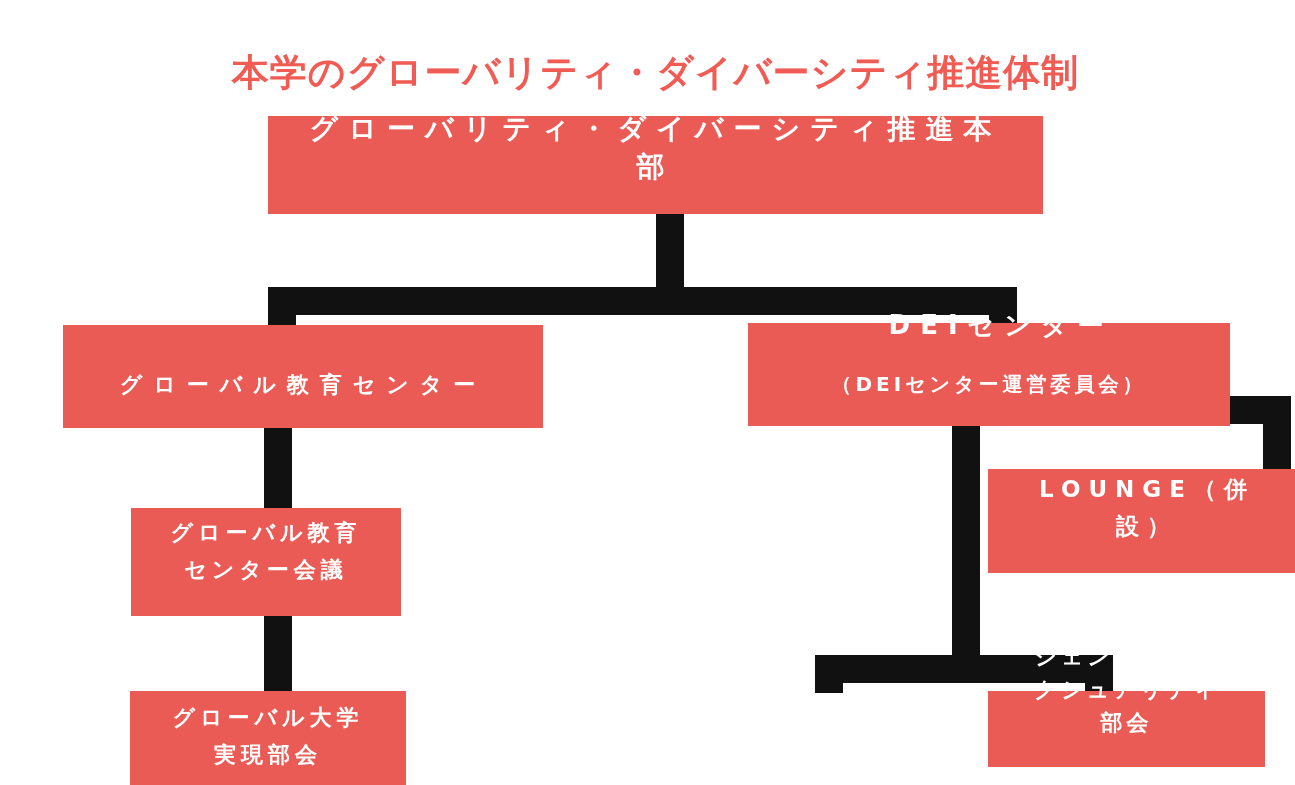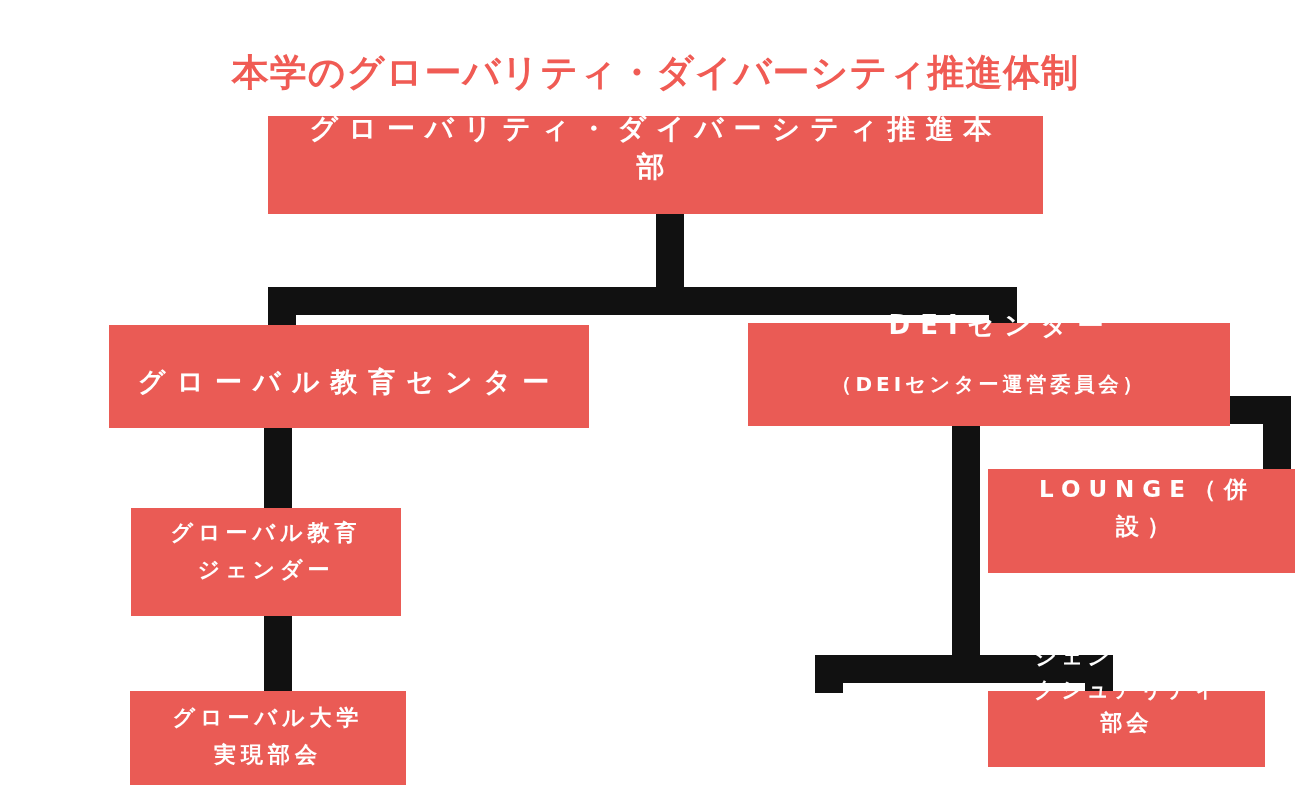--- a/index.html
+++ b/index.html
@@ -28,21 +28,21 @@
     position:absolute;background:var(--box);
     display:flex;align-items:center;justify-content:flex-end;
     flex-direction:column;
     color:var(--node-text);font-weight:bold;text-align:center;
   }
   .node-label{white-space:pre-line;}
   .line{position:absolute;background:var(--line);}
 
   
   .n-hq{left:240px;top:88px;width:775px;height:98px;font-size:28px;letter-spacing:10px;}
-  .n-gc{left:35px;top:297px;width:480px;height:103px;font-size:27px;letter-spacing:11px;margin-left:46px;}
+  .n-gc{left:35px;top:297px;width:480px;height:103px;font-size:22px;letter-spacing:11px;}
   .n-dei{left:720px;top:295px;width:482px;height:103px;}
   .n-dei .dei-title{font-size:26px;letter-spacing:10px;line-height:1.35;margin-left:24px;}
   .n-dei .dei-subtitle{font-size:20px;letter-spacing:4px;line-height:1.35;}
   .n-lounge{left:960px;top:441px;width:318px;height:104px;font-size:23px;letter-spacing:8px;line-height:1.6;}
   .n-meeting{left:103px;top:480px;width:270px;height:108px;font-size:22px;letter-spacing:5px;line-height:1.65;}
   .n-univ{left:102px;top:663px;width:276px;height:110px;font-size:22px;letter-spacing:5px;line-height:1.65;}
   .n-danjo{left:652px;top:663px;width:274px;height:104px;font-size:23px;letter-spacing:5px;line-height:1.6;}
   .n-gender{left:960px;top:663px;width:277px;height:76px;font-size:22px;letter-spacing:4px;line-height:1.5;}
 
   
@@ -92,21 +92,21 @@
     <span class="dei-subtitle">（DEIセンター運営委員会）</span>
   </div>
 
   <div class="node n-lounge">
     <span class="node-label">DIVERSITY
 LOUNGE（併設）</span>
   </div>
 
   <div class="node n-meeting">
     <span class="node-label">グローバル教育
-ジェンダー</span>
+センター会議</span>
   </div>
 
   <div class="node n-univ">
     <span class="node-label">グローバル大学
 実現部会</span>
   </div>
 
 
   <div class="node n-gender">
     <span class="node-label">ジェンダー・セ

